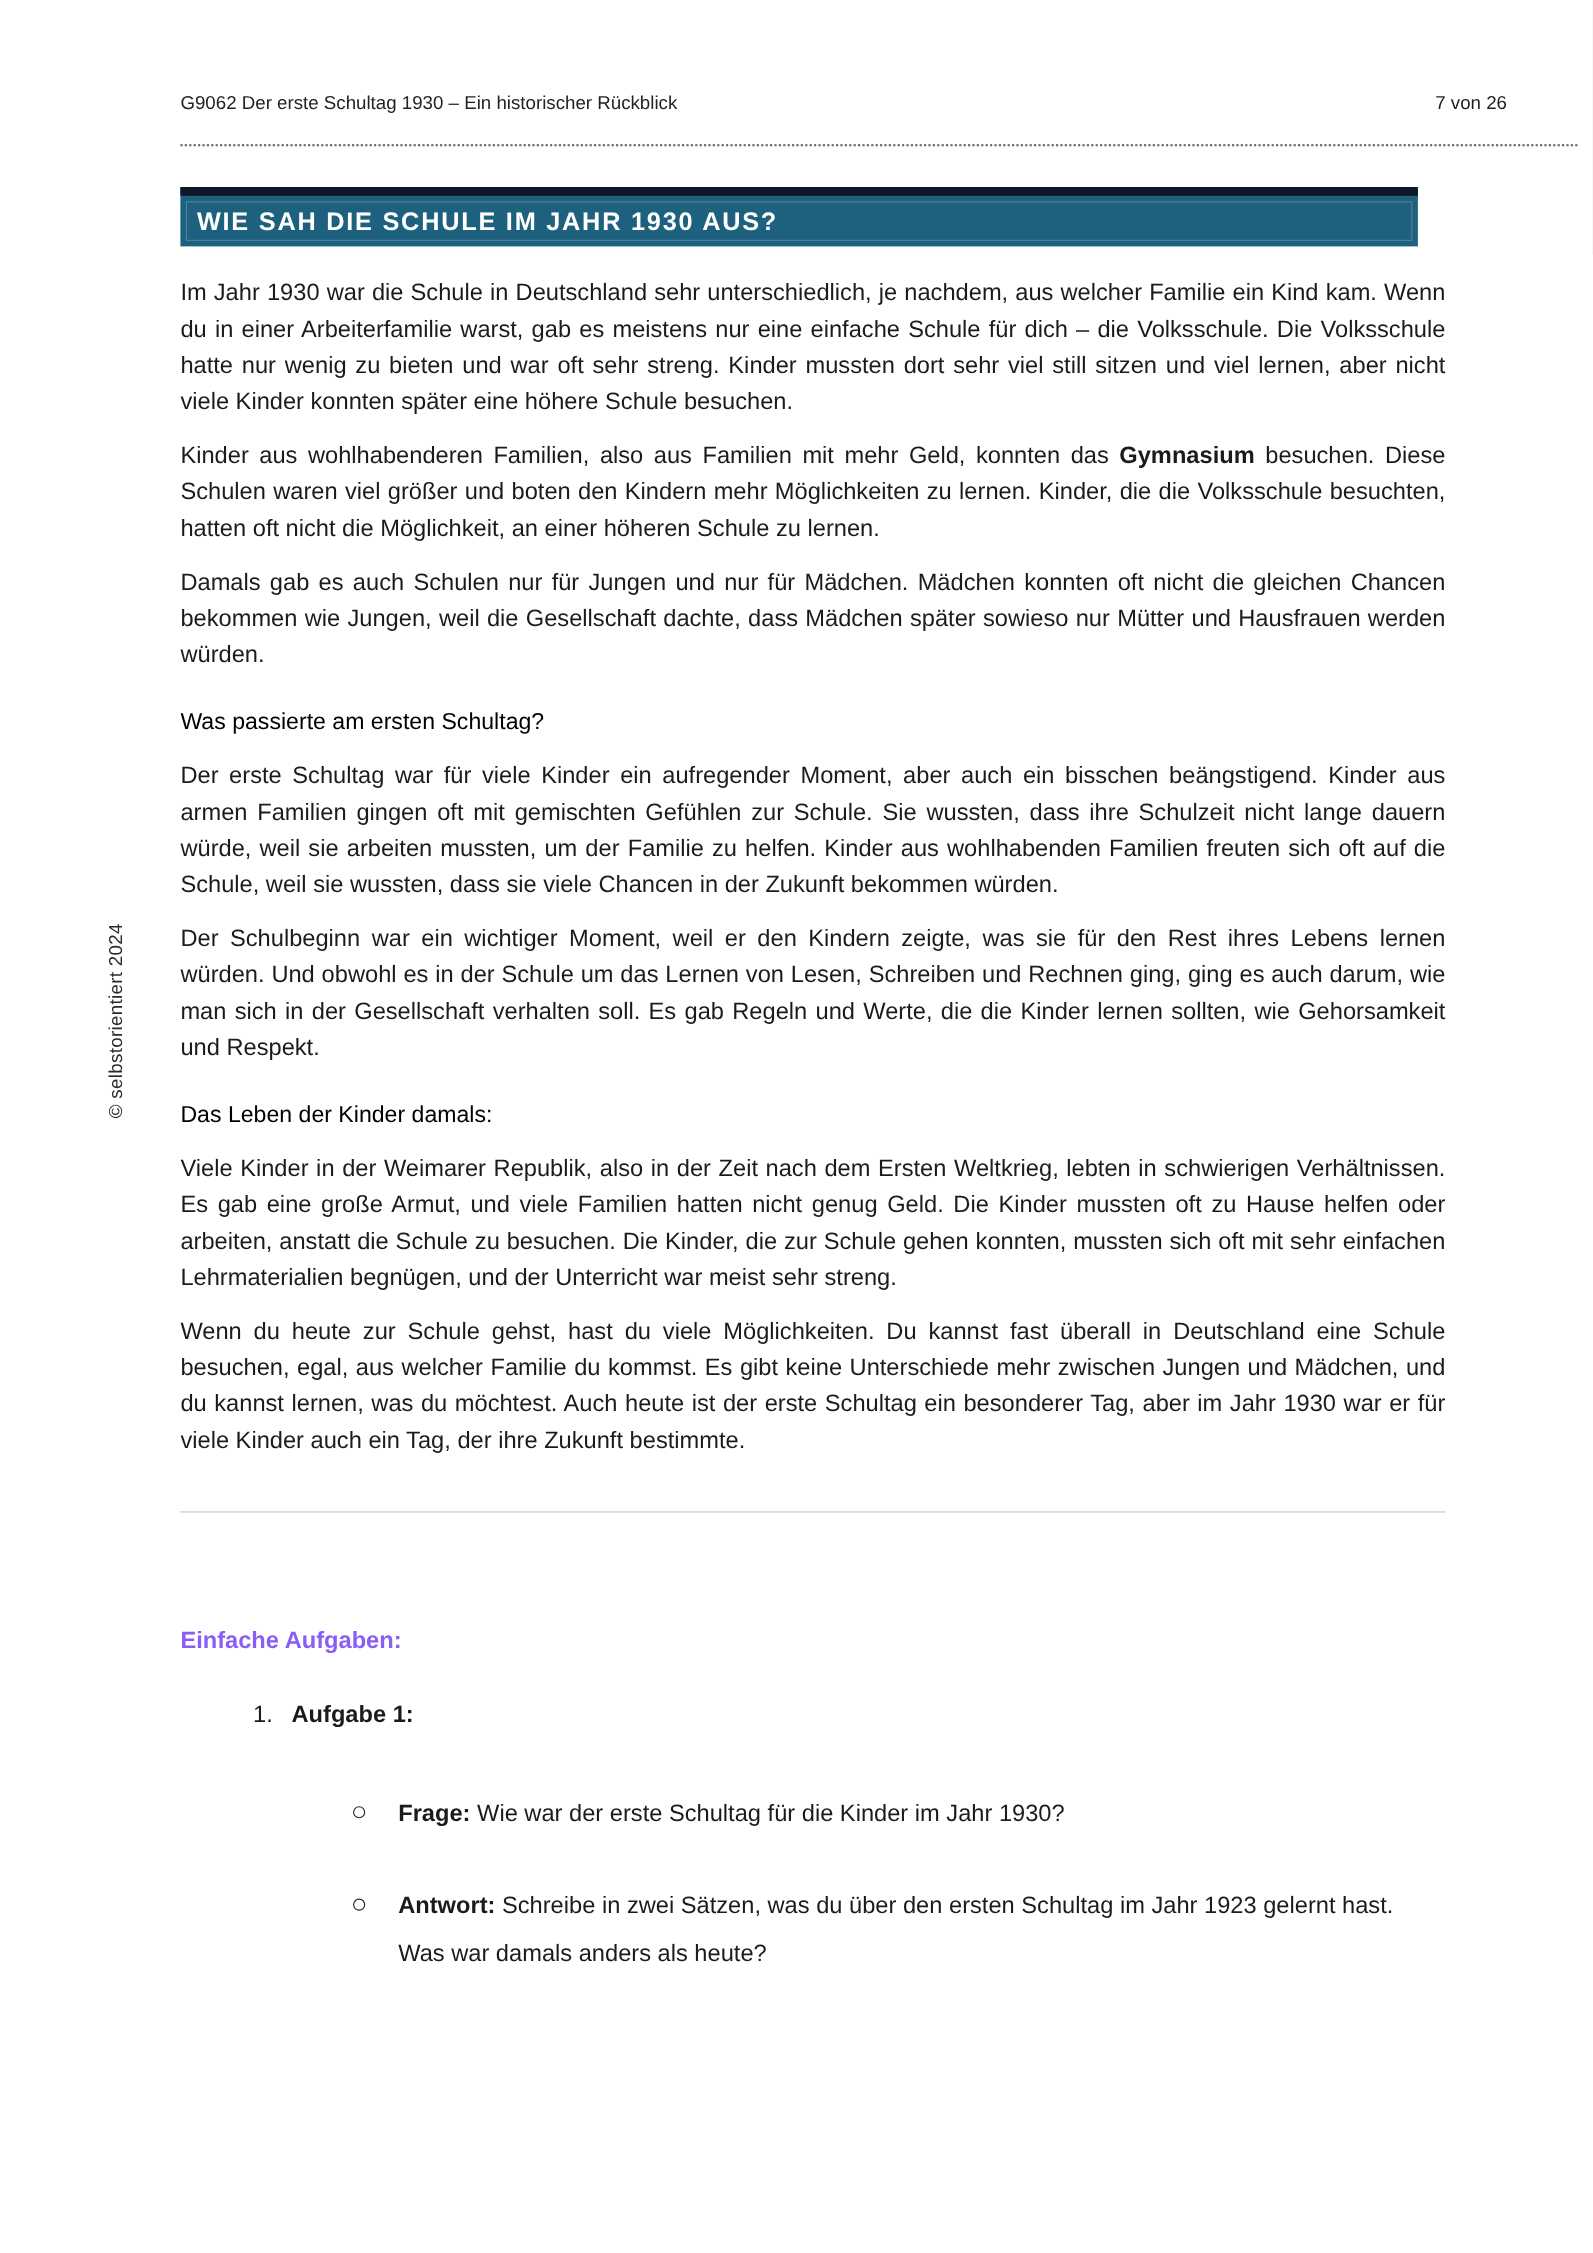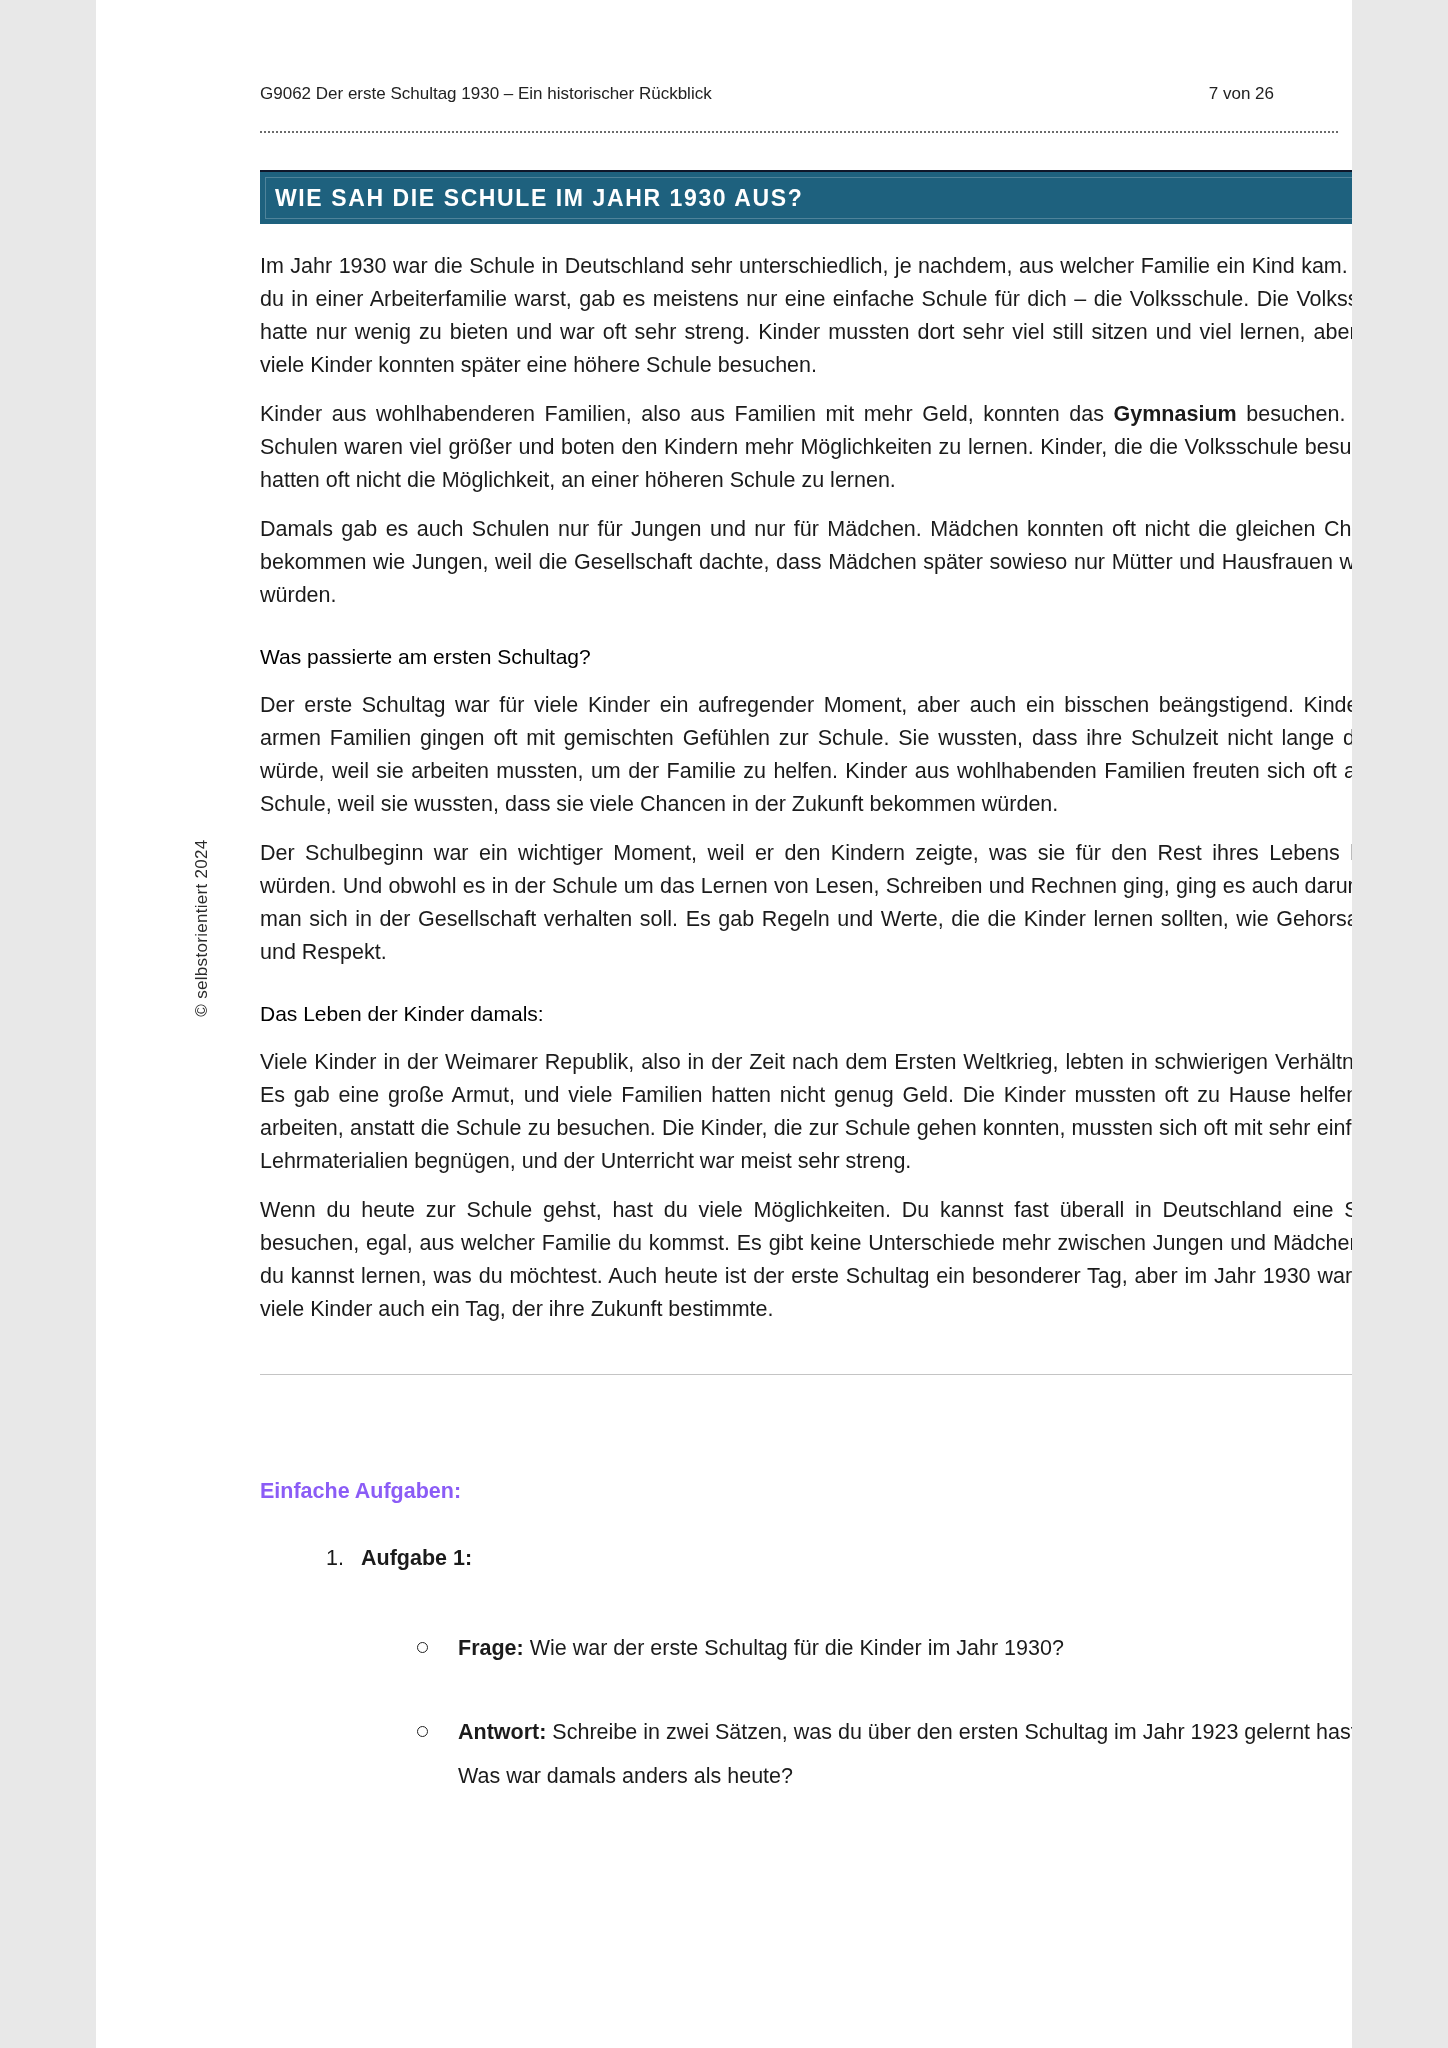--- a/index.html
+++ b/index.html
@@ -1,18 +1,18 @@
 <!DOCTYPE html>
 <html><head>
 <meta charset="utf-8">
 <style>
   html,body{margin:0;padding:0;background:#e8e8e8;}
   .page{
     position:relative;
-    width:1256px;height:2048px;
+    width:1448px;height:2048px;
     background:#ffffff;
     font-family:"Liberation Sans",sans-serif;
     color:#1b1b1b;
     overflow:hidden;
     margin:0 auto;
   }
   
   .header{
     position:absolute;left:164px;right:78px;top:84px;
     display:flex;justify-content:space-between;align-items:baseline;
@@ -27,21 +27,21 @@
     position:absolute;left:106px;top:928px;
     transform:translate(-50%,-50%) rotate(-90deg);
     white-space:nowrap;
     font-size:17px;color:#2a2a2a;letter-spacing:.3px;
   }
   
   .content{position:absolute;left:164px;width:1150px;top:170px;}
   .banner{
     position:relative;
     width:1125px;height:54px;box-sizing:border-box;
-    background:#1e617e;border-top:2px solid #0f172a;
+    background:#1e617e;border-top:8px solid #0f172a;
     display:flex;align-items:center;padding-left:15px;
   }
   .banner::before{
     content:"";position:absolute;inset:5px;
     border:1px solid rgba(255,255,255,.22);
     pointer-events:none;
   }
   .banner-title{
     color:#ffffff;font-size:23px;font-weight:bold;letter-spacing:1.6px;
   }

